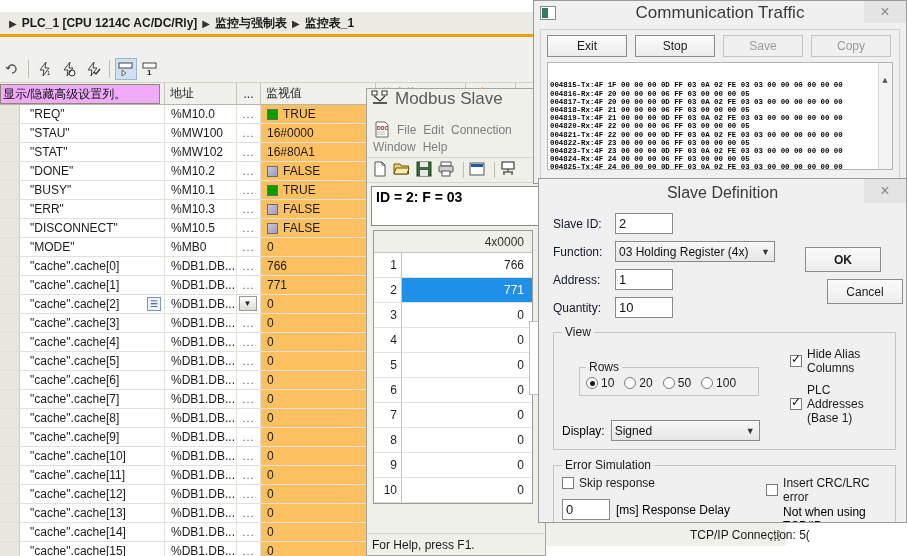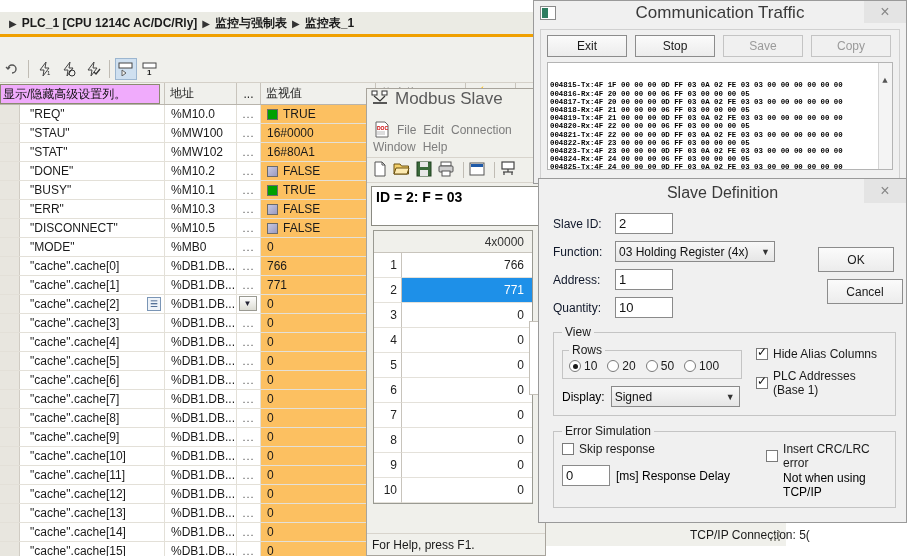--- a/index.html
+++ b/index.html
@@ -297,21 +297,21 @@
     background: linear-gradient(#fbfbfb,#ececec);
     display: flex; align-items: center; justify-content: center;
     font-size: 12px; color: #1a1a1a;
   }
   fieldset.grp {
     border: 1px solid #c4c4c4; margin: 3px 10px 0 14px; padding: 4px 8px 8px 8px;
     position: relative;
   }
   fieldset.grp > legend { font-size: 12px; color: #1a1a1a; padding: 0 3px; }
   fieldset.rowsgrp {
-    border: 1px solid #c4c4c4; margin: 0; padding: 2px 6px 5px 6px;
+    border: 1px solid #c4c4c4; margin: 17px; padding: 2px 6px 5px 6px;
     width: 180px; display: inline-block; vertical-align: top;
   }
   fieldset.rowsgrp > legend { font-size: 12px; color: #1a1a1a; padding: 0 3px; }
   .radio-row { display: flex; gap: 10px; align-items: center; }
   .rad {
     display: flex; align-items: center; gap: 3px; font-size: 12px; color: #1a1a1a;
   }
   .rad .dot {
     width: 12px; height: 12px; border-radius: 50%;
     border: 1px solid #7a7a7a; background: #fff; position: relative;
@@ -902,21 +902,21 @@
       </div>
       <div class="sd-row">
         <div class="sd-lab">Address:</div>
         <div class="sd-input">1</div>
       </div>
       <div class="sd-row">
         <div class="sd-lab">Quantity:</div>
         <div class="sd-input">10</div>
       </div>
 
-      <div class="sd-btn" style="right:12px;top:40px;">OK</div>
+      <div class="sd-btn" style="right:25px;top:40px;font-weight:bold;">OK</div>
       <div class="sd-btn" style="right:3px;top:72px;">Cancel</div>
     </div>
 
     <fieldset class="grp" style="margin-top:6px;">
       <legend>View</legend>
       <div style="display:flex;align-items:flex-start;gap:14px;">
         <div style="flex:0 0 auto;">
           <fieldset class="rowsgrp">
             <legend>Rows</legend>
             <div class="radio-row" id="rows-radios">
@@ -933,21 +933,21 @@
                   <span>50</span>
                 </label>
                 <label class="rad">
                   <span class="dot"></span>
                   <span>100</span>
                 </label>
               </div>
           </fieldset>
           <div class="disp-row">
             <span style="font-size:12px;">Display:</span>
-            <div class="sd-select" style="width:129px;">
+            <div class="sd-select" style="width:149px;">
               <span>Signed</span>
               <span class="car">▼</span>
             </div>
           </div>
         </div>
         <div style="flex:1;padding-top:4px;">
           <div class="chk" style="margin-bottom:8px;">
             <span class="box on"></span>
             <span>Hide Alias Columns</span>
           </div>

